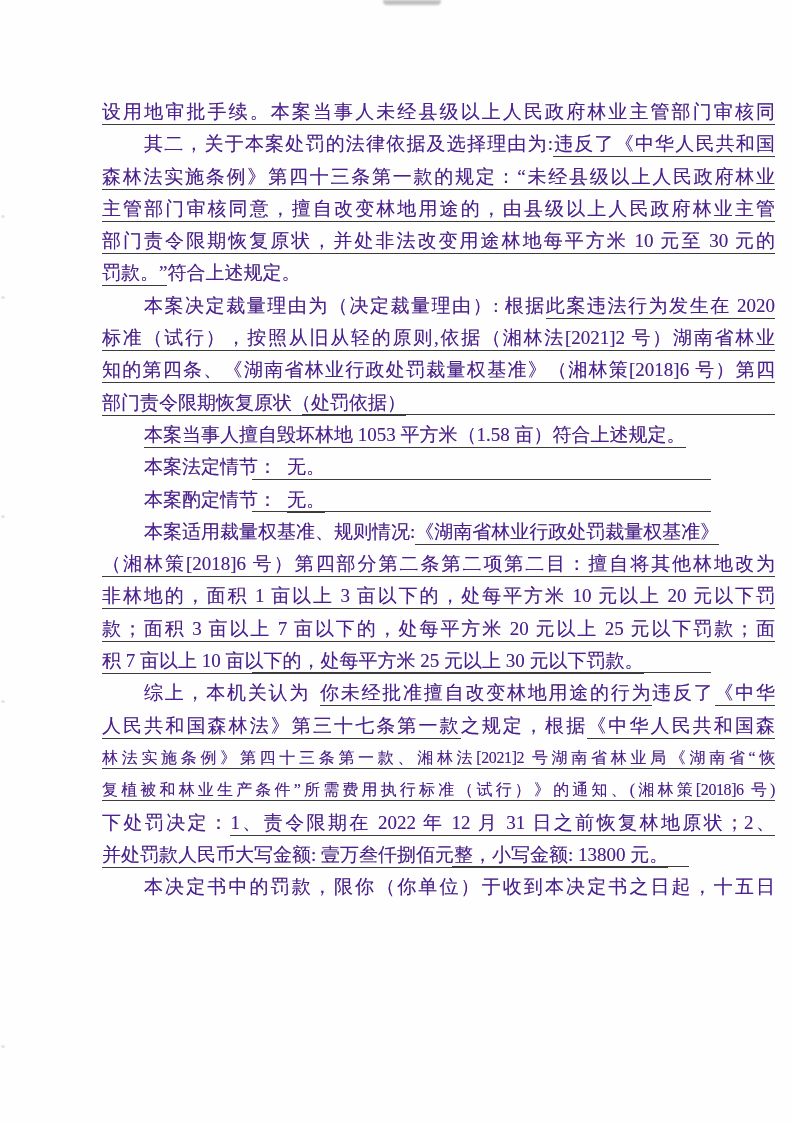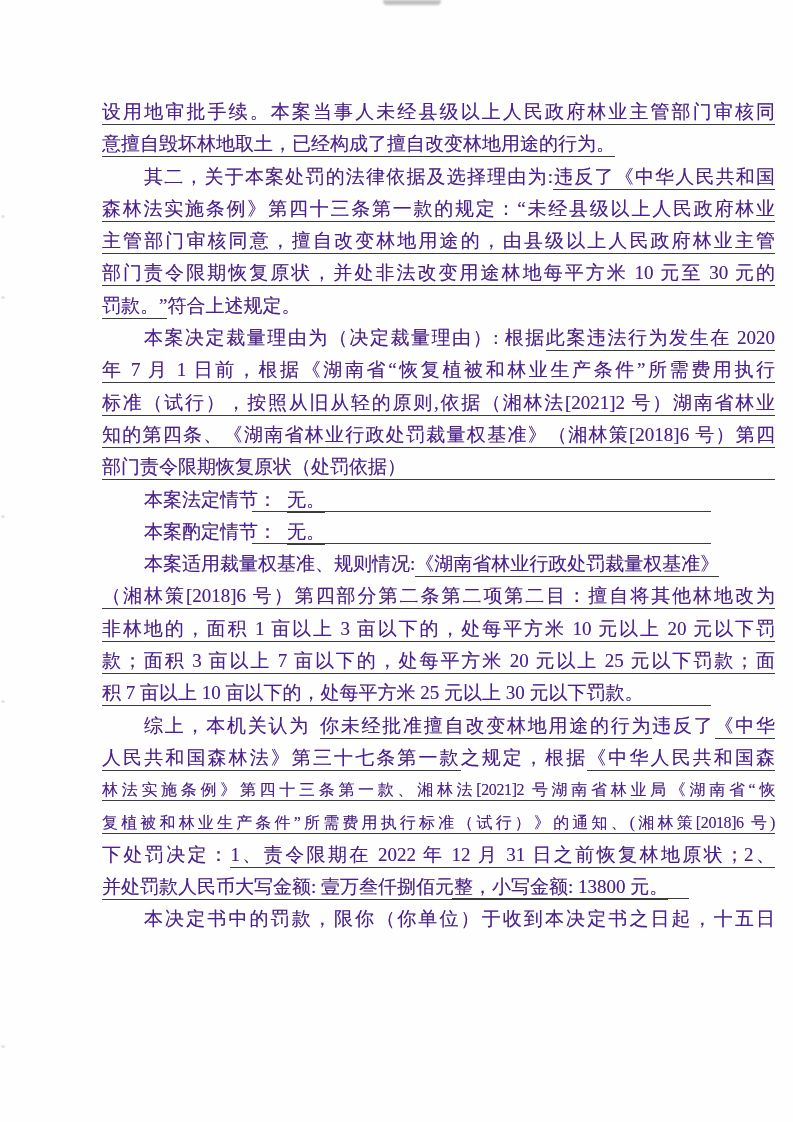--- a/index.html
+++ b/index.html
@@ -79,31 +79,30 @@
     border-bottom: 1.2px solid #3b3b3b;
   }
 </style>
 </head>
 <body>
 
 <div class="page">
   <div class="smudge"></div>
   <div class="textblock">
       <div class="line j"><span class="u">设用地审批手续。本案当事人未经县级以上人民政府林业主管部门审核同</span></div>
-      <div class="line l"><span class="u">意擅自毁坏林地取土，已经构成了擅自改变林地用途的行为。</span></div>
       <div class="line j ind"><span>其二，关于本案处罚的法律依据及选择理由为:</span><span class="u">违反了《中华人民共和国</span></div>
       <div class="line j"><span class="u">森林法实施条例》第四十三条第一款的规定：“未经县级以上人民政府林业</span></div>
       <div class="line j"><span class="u">主管部门审核同意，擅自改变林地用途的，由县级以上人民政府林业主管</span></div>
       <div class="line j"><span class="u">部门责令限期恢复原状，并处非法改变用途林地每平方米 10 元至 30 元的</span></div>
       <div class="line l"><span class="u">罚款。”</span><span>符合上述规定。</span></div>
       <div class="line j ind"><span>本案决定裁量理由为（决定裁量理由）: 根据</span><span class="u">此案违法行为发生在 2020</span></div>
-      <div class="line j"><span class="u">年 7 月 1 日前，根据《湖南省“恢复植被和林业生产条件”所需费用执行</span></div>
       <div class="line j"><span class="u">标准（试行），按照从旧从轻的原则,依据（湘林法[2021]2 号）湖南省林业</span></div>
       <div class="line j"><span class="u">知的第四条、《湖南省林业行政处罚裁量权基准》（湘林策[2018]6 号）第四</span></div>
       <div class="line l"><span class="u">部门责令限期恢复原状（处罚依据）</span><span class="hr" style="left: 200px; right: 0px;"></span></div>
+      <div class="line l ind"><span class="u">本案当事人擅自毁坏林地 1053 平方米（1.58 亩）符合上述规定。</span></div>
       <div class="line l ind"><span>本案法定情节：</span><span class="u gap">无。</span><span class="hr" style="left: 150px; right: 64px;"></span></div>
       <div class="line l ind"><span>本案酌定情节：</span><span class="u gap">无。</span><span class="hr" style="left: 150px; right: 64px;"></span></div>
       <div class="line l ind"><span>本案适用裁量权基准、规则情况:</span><span class="u">《湖南省林业行政处罚裁量权基准》</span></div>
       <div class="line j"><span class="u">（湘林策[2018]6 号）第四部分第二条第二项第二目：擅自将其他林地改为</span></div>
       <div class="line j"><span class="u">非林地的，面积 1 亩以上 3 亩以下的，处每平方米 10 元以上 20 元以下罚</span></div>
       <div class="line j"><span class="u">款；面积 3 亩以上 7 亩以下的，处每平方米 20 元以上 25 元以下罚款；面</span></div>
       <div class="line l"><span class="u">积 7 亩以上 10 亩以下的，处每平方米 25 元以上 30 元以下罚款。</span><span class="hr" style="left: 150px; right: 64px;"></span></div>
       <div class="line j ind"><span>综上，本机关认为</span><span class="u gap">你未经批准擅自改变林地用途的行为</span><span>违反了</span><span class="u">《中华</span></div>
       <div class="line j"><span class="u">人民共和国森林法》第三十七条第一款</span><span>之规定，根据</span><span class="u">《中华人民共和国森</span></div>
       <div class="line j tight"><span class="u">林法实施条例》第四十三条第一款、湘林法[2021]2 号湖南省林业局《湖南省“恢</span></div>

